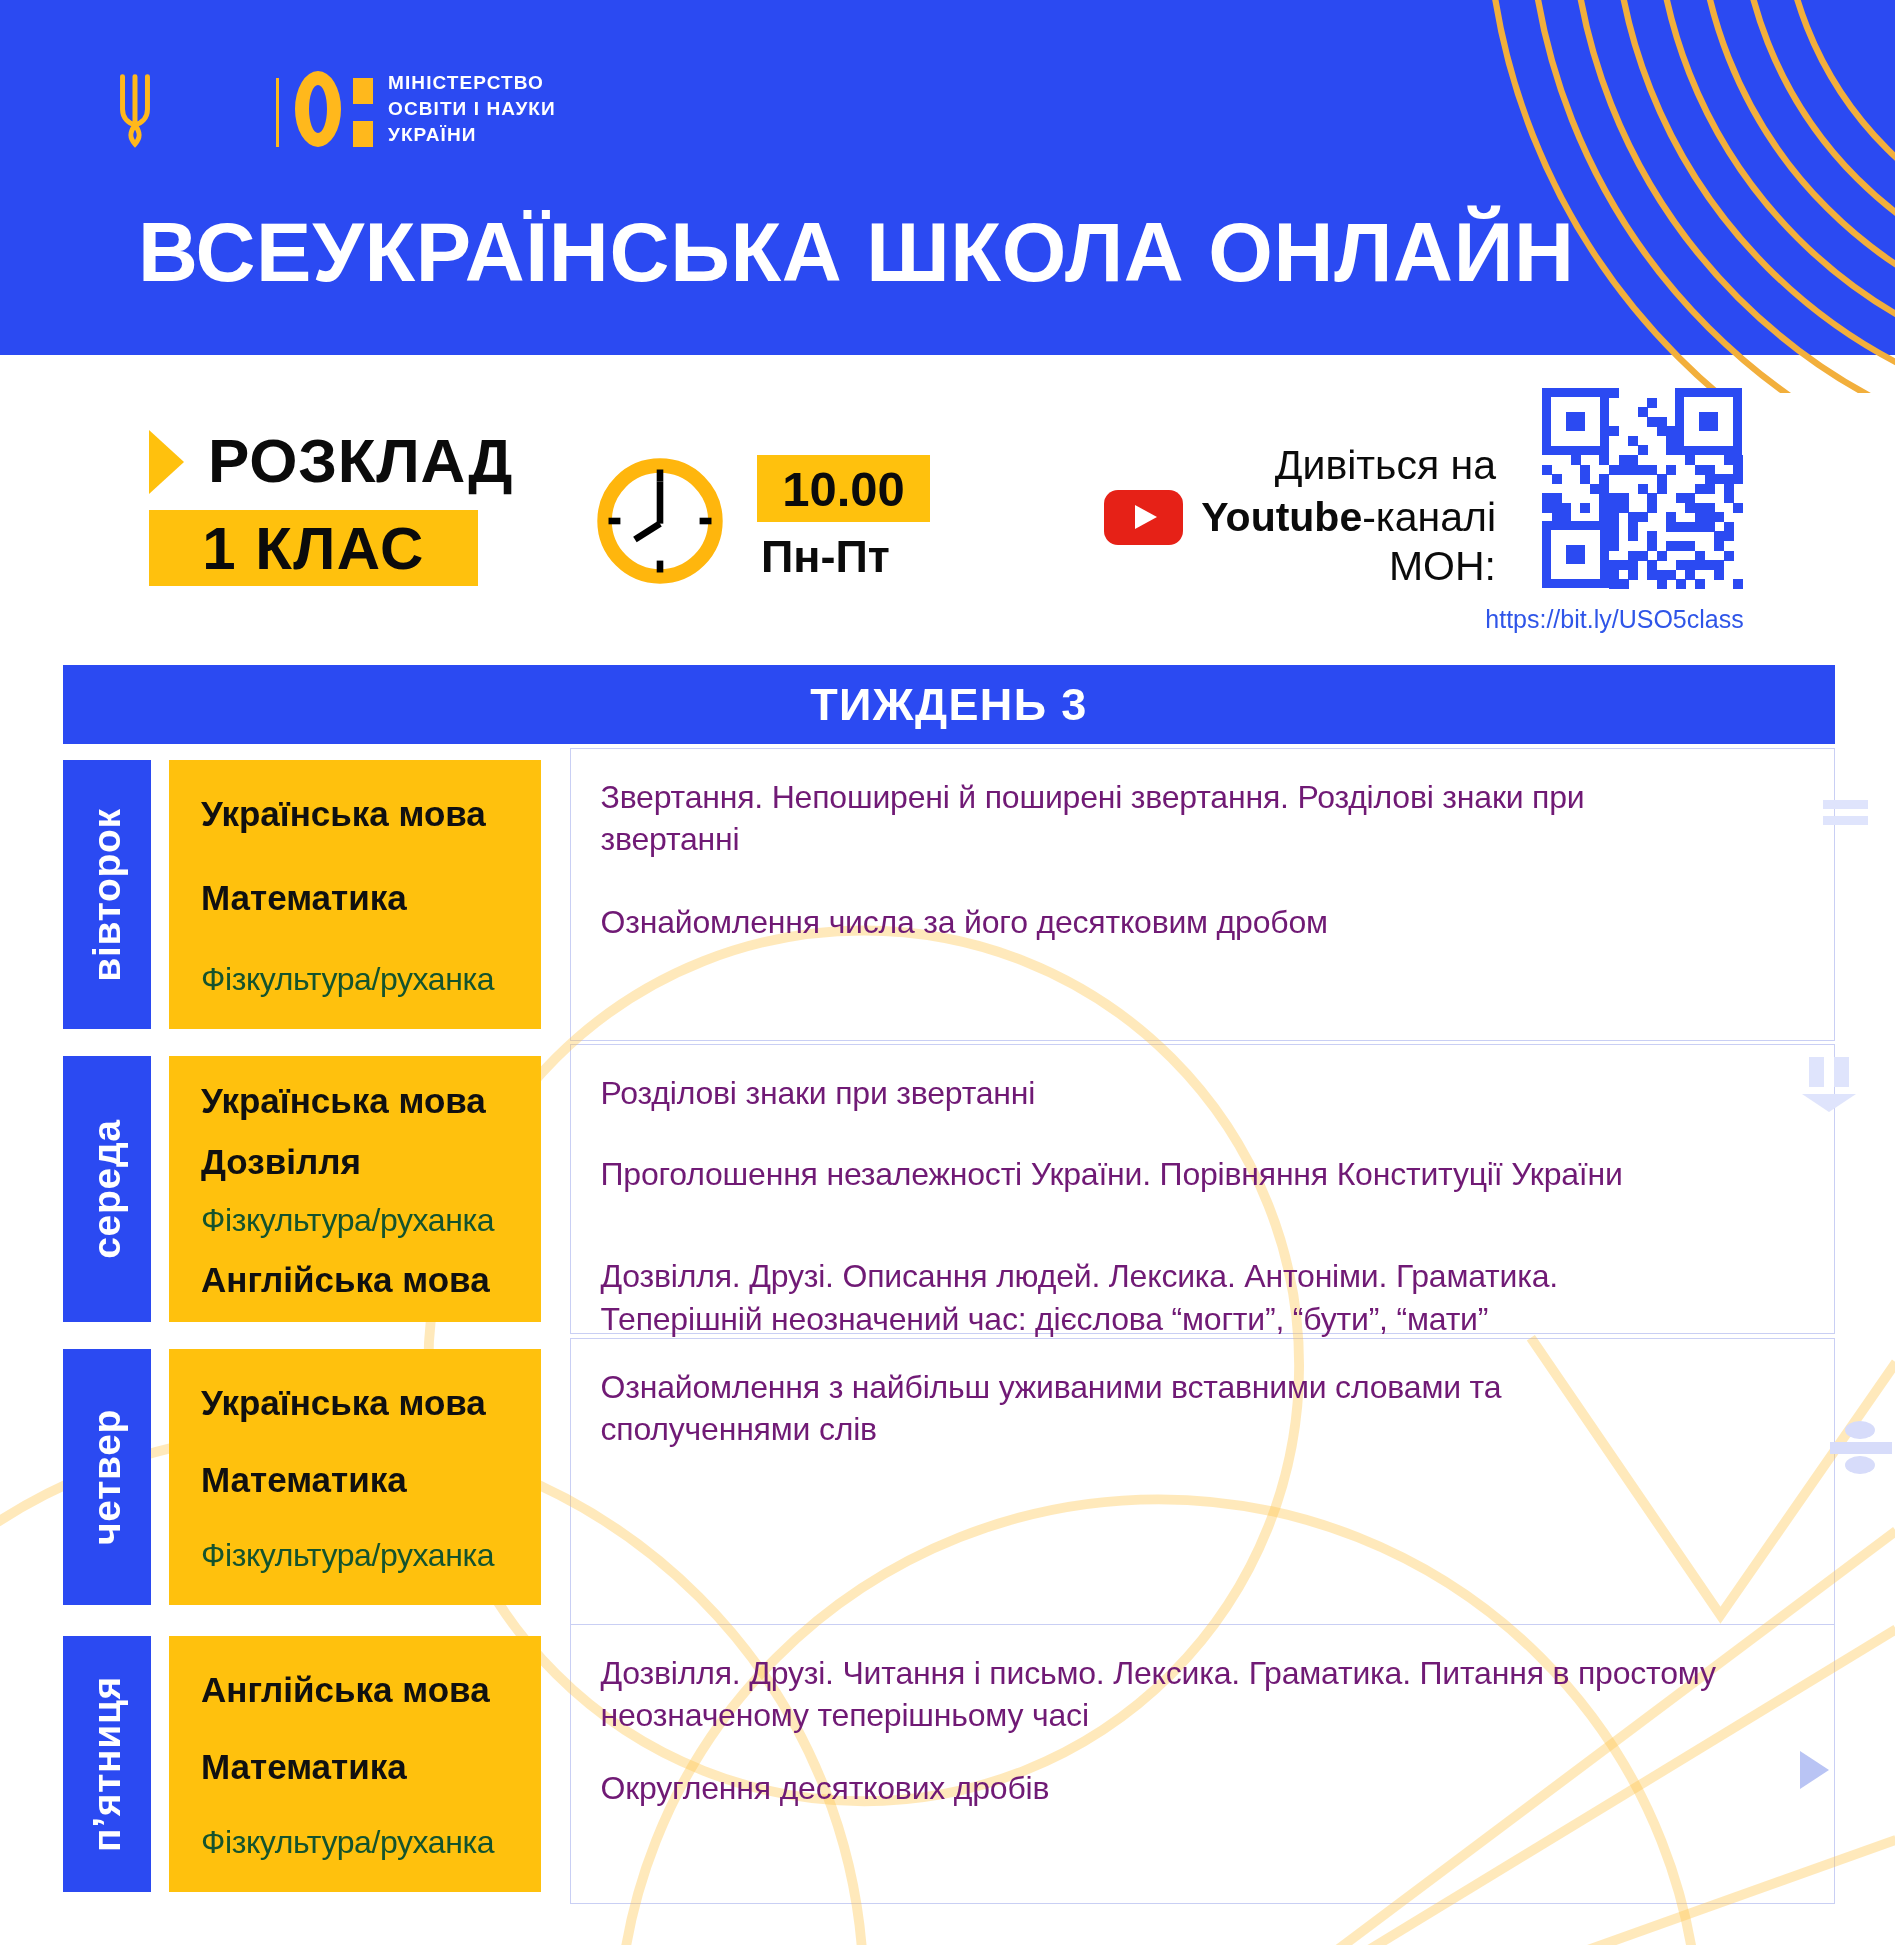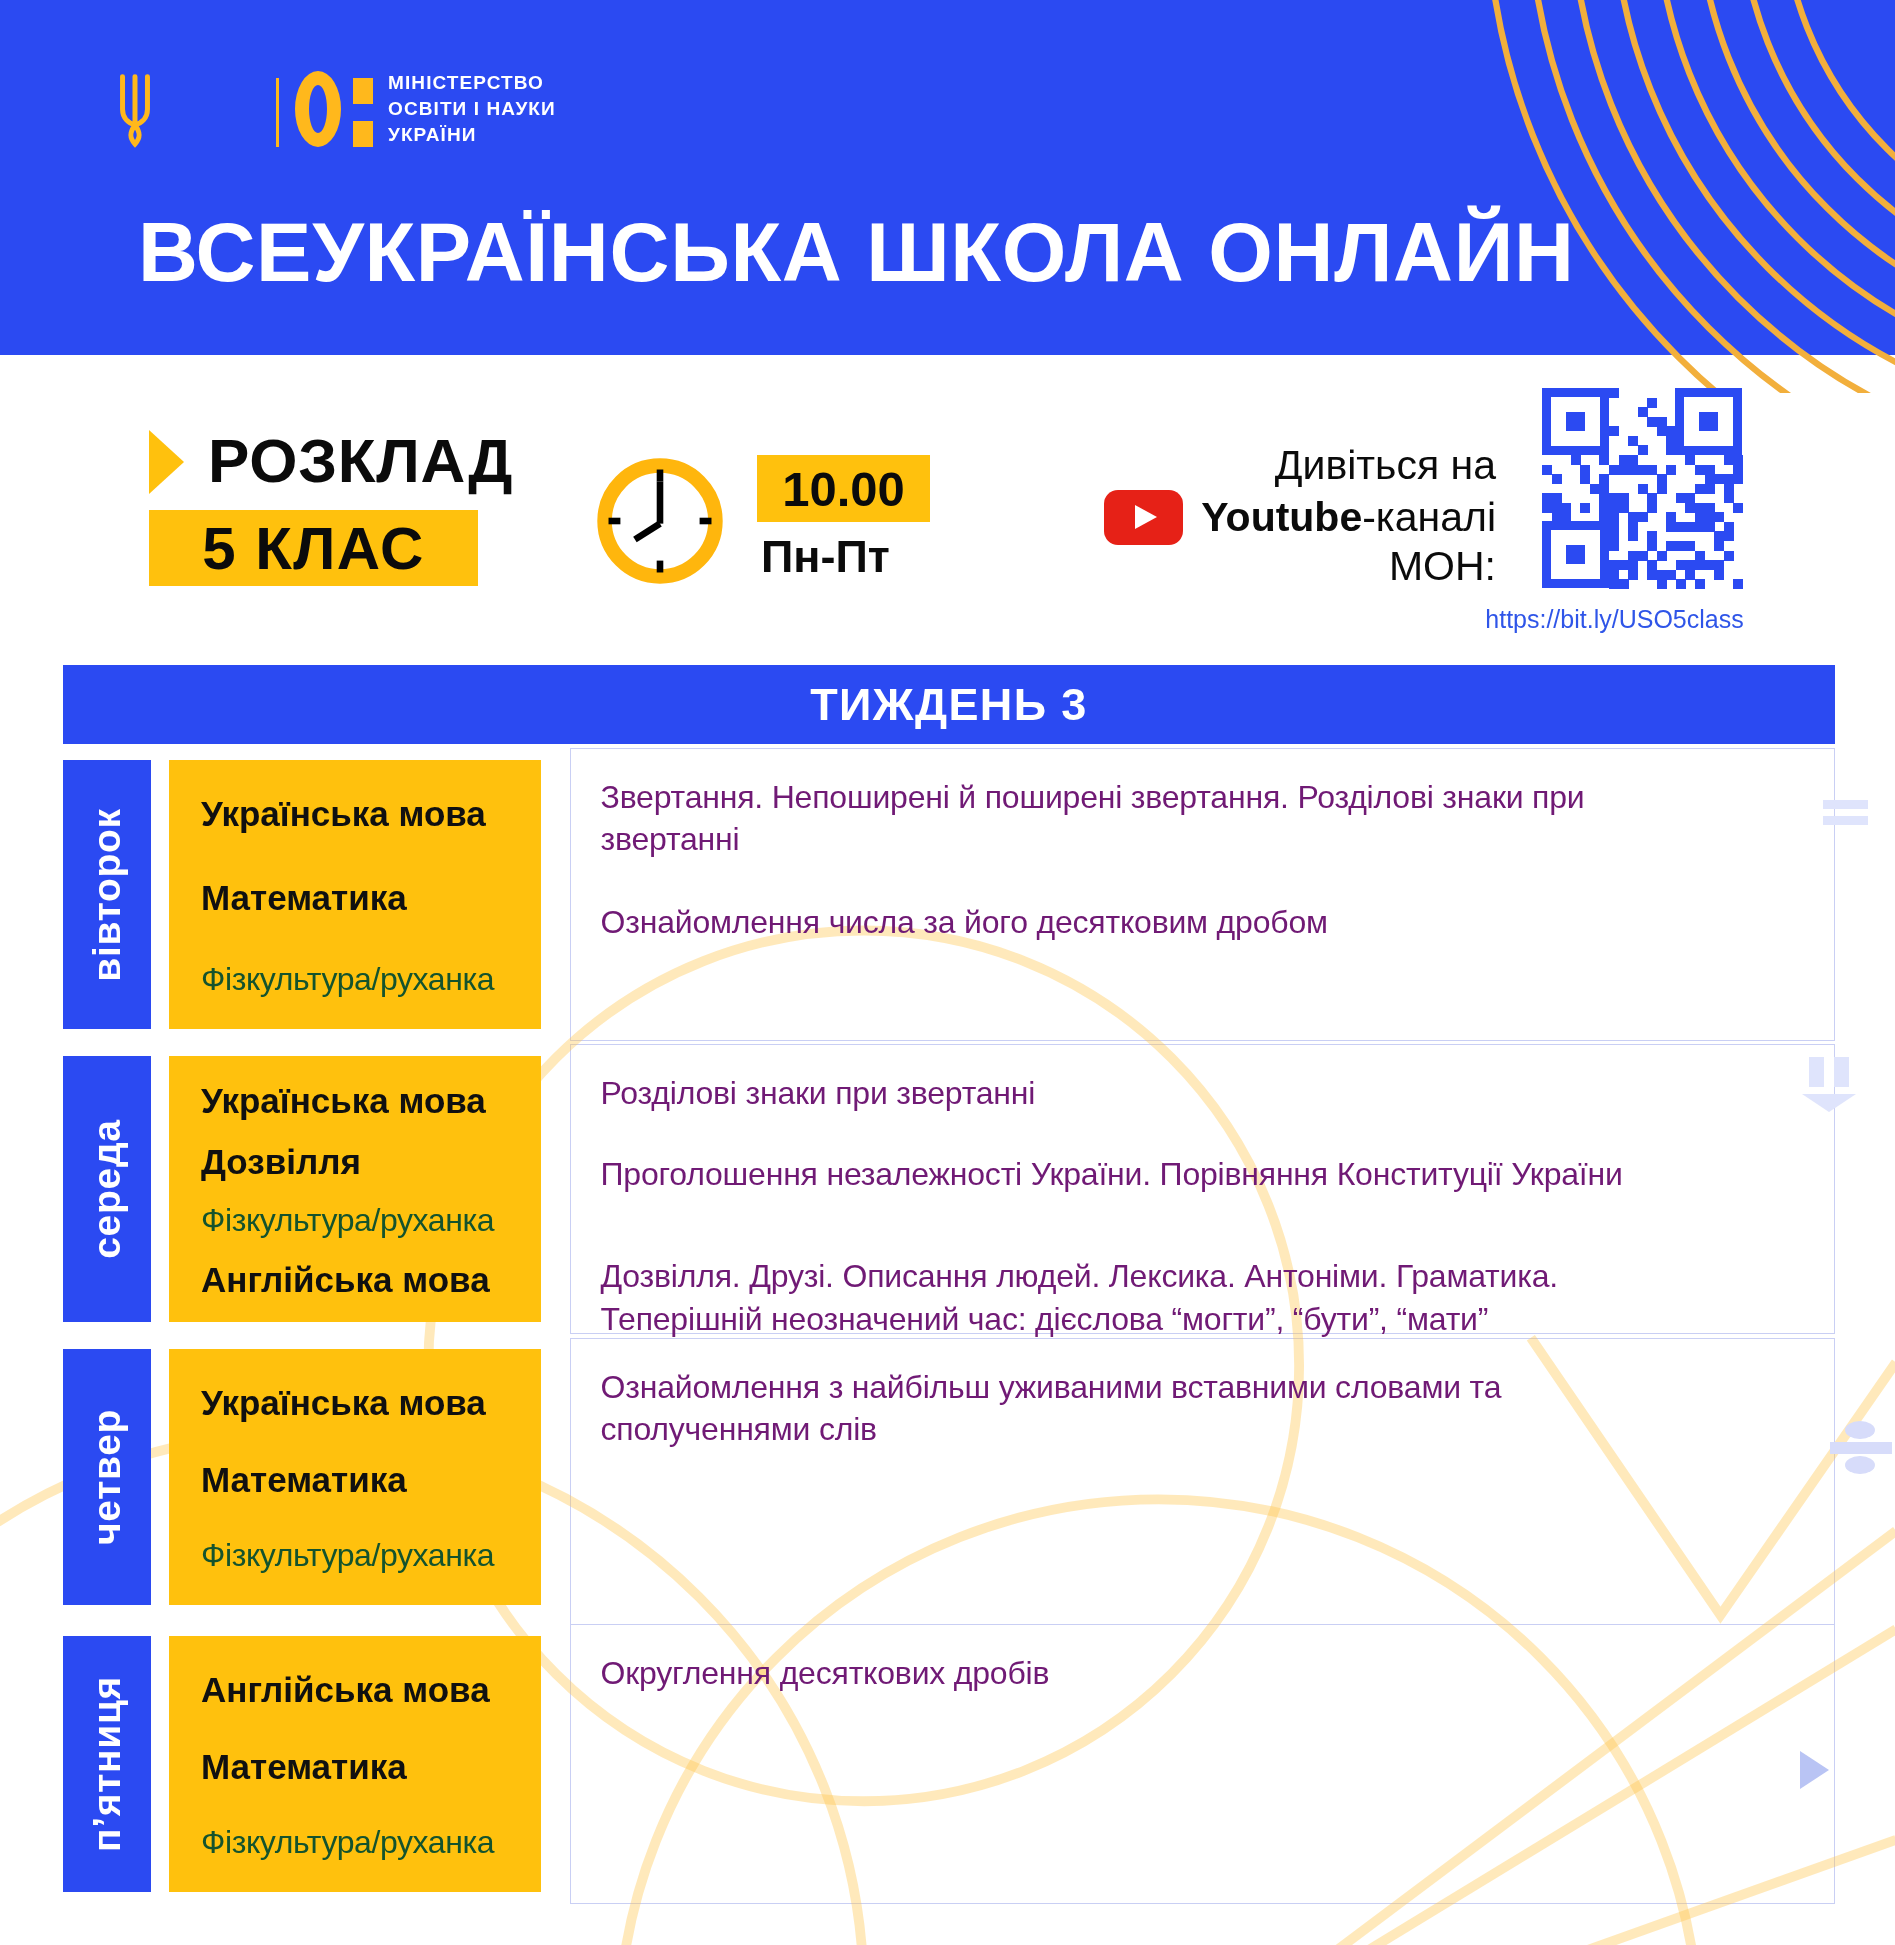--- a/index.html
+++ b/index.html
@@ -131,21 +131,21 @@
     <div>МІНІСТЕРСТВО</div>
     <div>ОСВІТИ І НАУКИ</div>
     <div>УКРАЇНИ</div>
   </div>
 </div>
 
 <div class="main-title">ВСЕУКРАЇНСЬКА ШКОЛА ОНЛАЙН</div>
 
 <div class="arrow-marker"></div>
 <div class="rozklad">РОЗКЛАД</div>
-<div class="klas-box">5 КЛАС</div>
+<div class="klas-box">1 КЛАС</div>
 
 <svg class="clock" width="132" height="132" viewBox="0 0 100 100">
   <circle cx="50" cy="50" r="42" fill="#fff" stroke="#FFB60D" stroke-width="11"></circle>
   <rect x="47.5" y="11" width="5" height="9" fill="#000"></rect>
   <rect x="47.5" y="80" width="5" height="9" fill="#000"></rect>
   <rect x="11" y="47.5" width="9" height="5" fill="#000"></rect>
   <rect x="80" y="47.5" width="9" height="5" fill="#000"></rect>
   <line x1="50" y1="52" x2="50" y2="20" stroke="#000" stroke-width="5"></line>
   <line x1="50" y1="52" x2="31" y2="64" stroke="#000" stroke-width="5"></line>
 </svg>
@@ -342,20 +342,22 @@
   <div class="subject-box">
     <span class="subject">Українська мова</span>
     <span class="subject">Математика</span>
     <span class="subject reg">Фізкультура/руханка</span>
   </div>
 </div>
 
 <div id="row4" class="row r4">
   <div class="panel">
     <div class="topics">
+      <p>Дозвілля. Друзі. Читання і письмо. Лексика. Граматика. Питання в простому
+неозначеному теперішньому часі</p>
       <p>Округлення десяткових дробів</p>
     </div>
   </div>
   <div class="day-box">
       <span>п’ятниця</span>
     </div>
   <div class="subject-box">
     <span class="subject">Англійська мова</span>
     <span class="subject">Математика</span>
     <span class="subject reg">Фізкультура/руханка</span>

